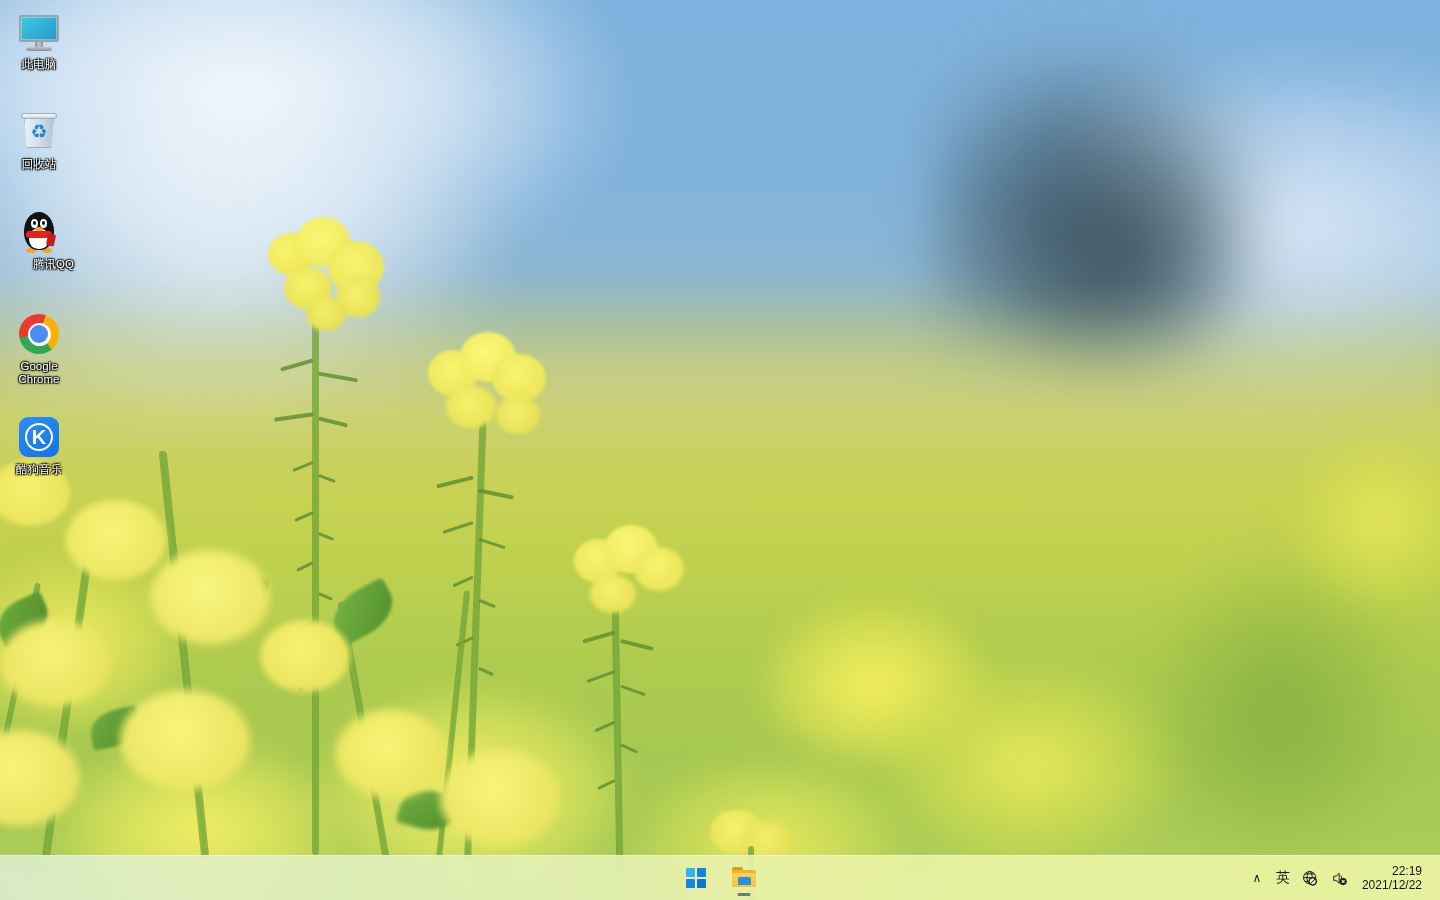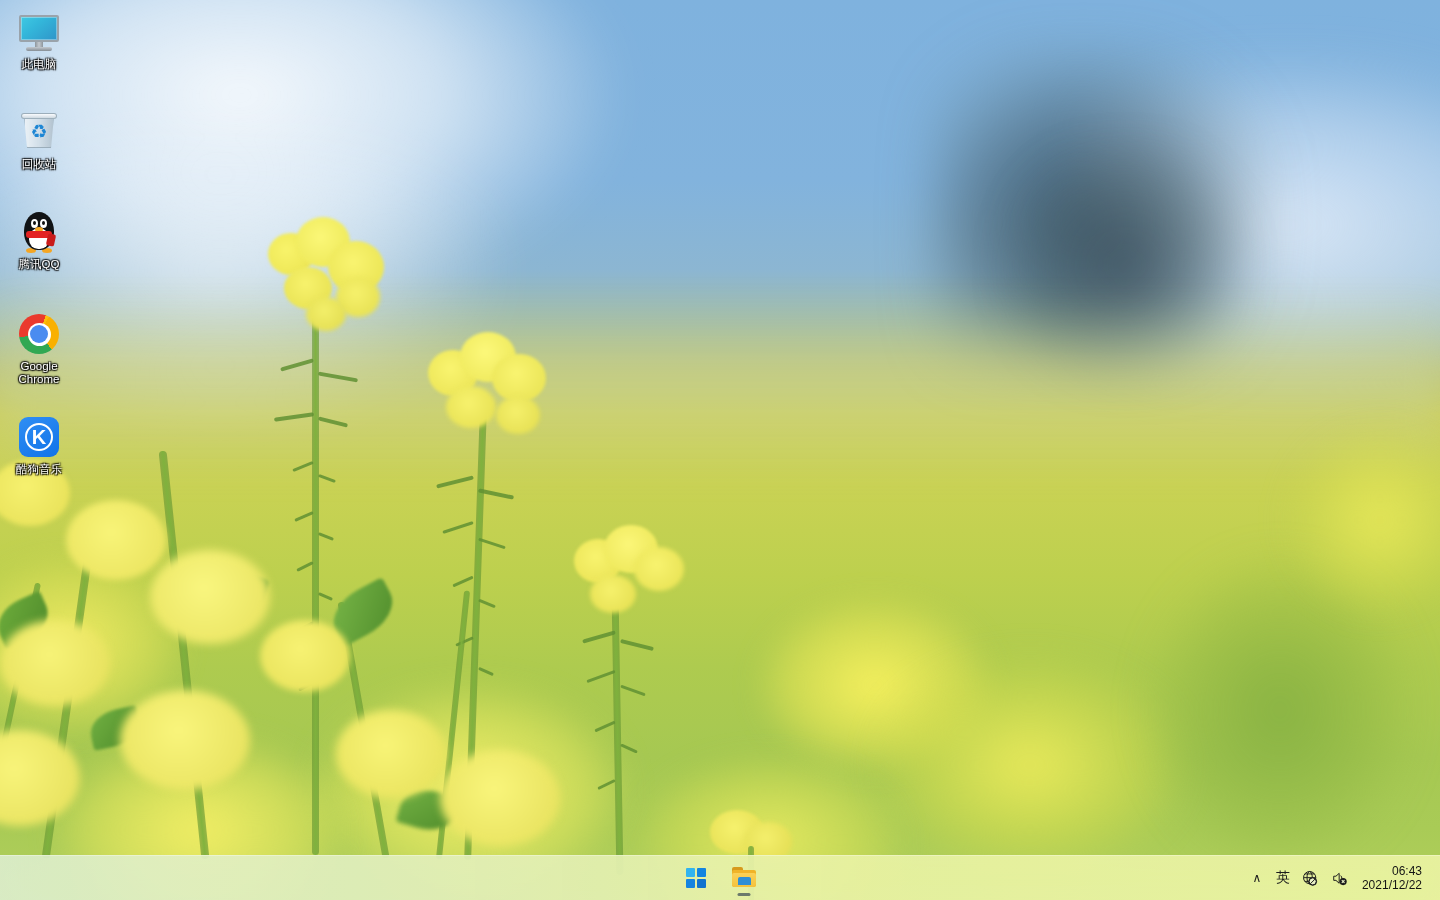--- a/index.html
+++ b/index.html
@@ -396,21 +396,21 @@
 
   <div class="desk-icon" style="top:108px;">
     <div class="glyph ico-bin">
       <div class="body"></div>
       <div class="lid"></div>
       <div class="rec">♻</div>
     </div>
     <div class="label">回收站</div>
   </div>
 
-  <div class="desk-icon" style="top:208px;">
+  <div class="desk-icon" style="top:208px;text-align:right;">
     <div class="glyph ico-qq">
       <div class="pg-foot l"></div>
       <div class="pg-foot r"></div>
       <div class="pg-body"></div>
       <div class="pg-belly"></div>
       <div class="pg-eye l"></div>
       <div class="pg-eye r"></div>
       <div class="pg-pupil l"></div>
       <div class="pg-pupil r"></div>
       <div class="pg-beak"></div>
@@ -492,18 +492,18 @@
       <svg class="tray-svg" width="17" height="17" viewBox="0 0 20 20" fill="none" stroke="#1c1c1c" stroke-width="1.15">
         <path d="M3.2 7.3 H5.8 L9.6 3.9 V15.6 L5.8 12.2 H3.2 Z" stroke-linejoin="round"></path>
         <path d="M11.4 6.6 a4.6 4.6 0 0 1 0 6.6"></path>
         <circle cx="14.3" cy="13.6" r="4.2" fill="#1c1c1c" stroke="none"></circle>
         <line x1="12.7" y1="12.0" x2="15.9" y2="15.2" stroke="#e9f0c8" stroke-width="1.3"></line>
         <line x1="15.9" y1="12.0" x2="12.7" y2="15.2" stroke="#e9f0c8" stroke-width="1.3"></line>
       </svg>
     </div>
 
     <div class="tray-clock">
-      <div>06:43</div>
+      <div>22:19</div>
       <div>2021/12/22</div>
     </div>
 
   </div>
 </div>
 
 </body></html>

